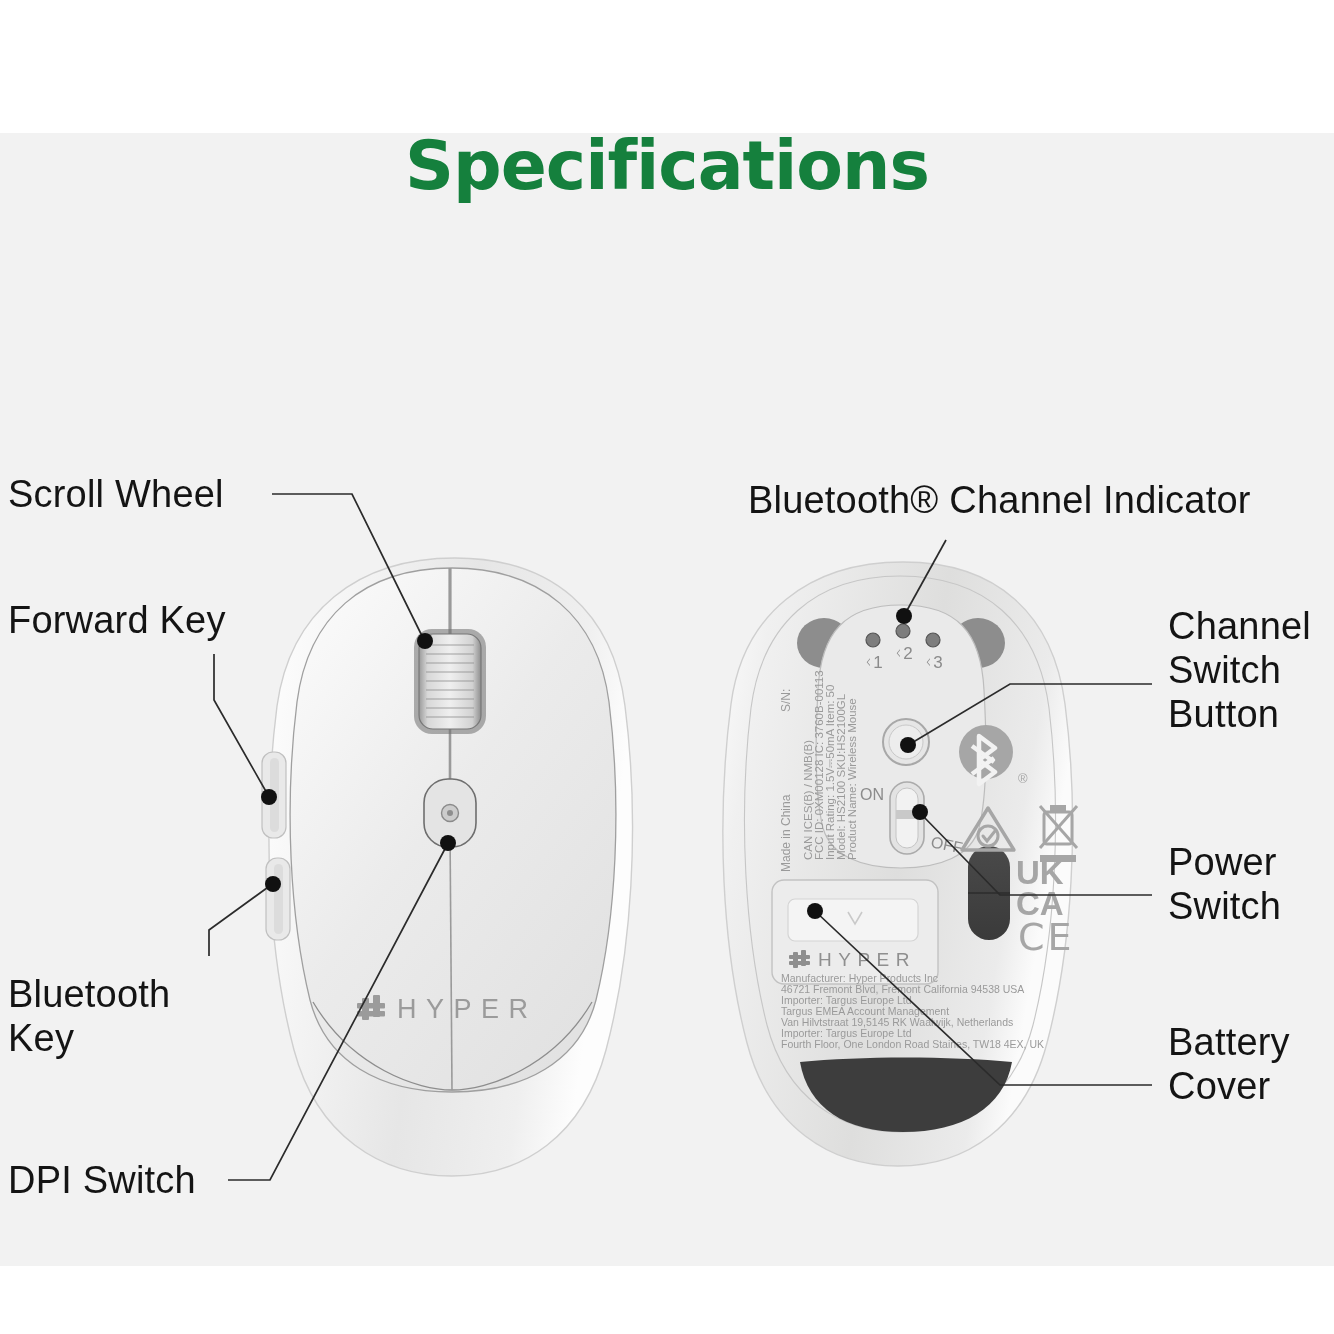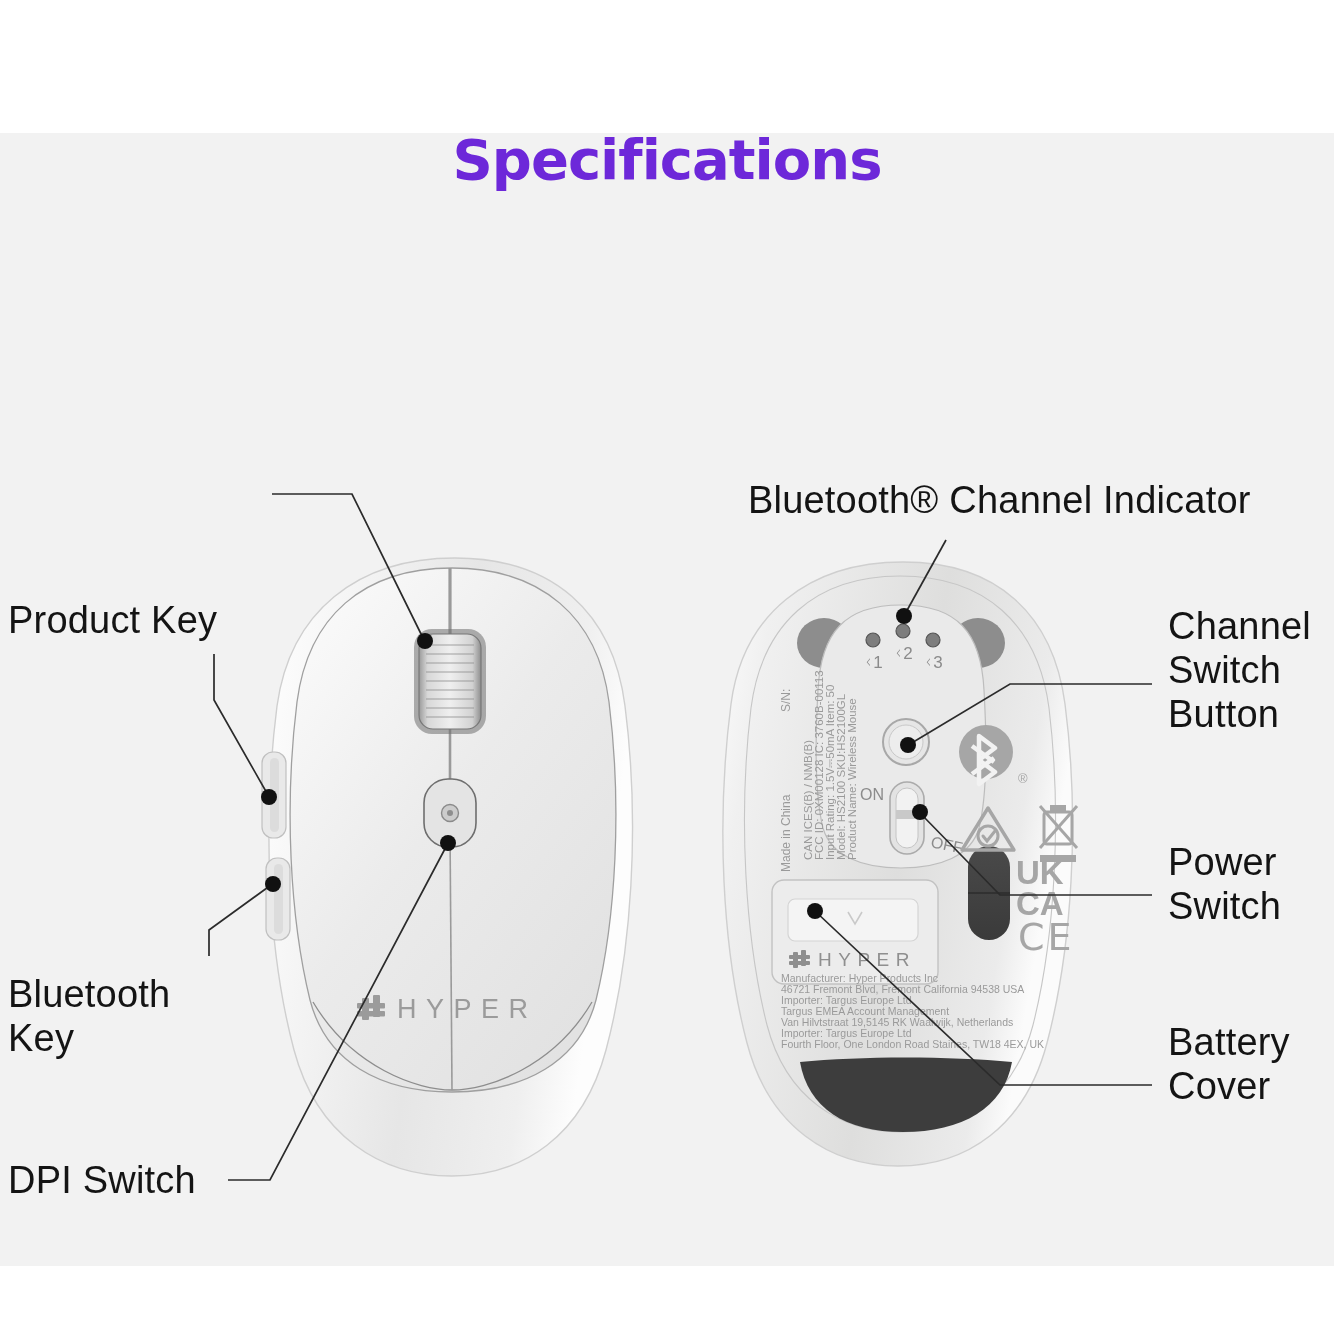--- a/index.html
+++ b/index.html
@@ -3,21 +3,21 @@
 <meta charset="utf-8">
 <style>
   html,body{margin:0;padding:0;background:#ffffff;}
   body{width:1334px;height:1334px;overflow:hidden;
        font-family:"Liberation Sans","DejaVu Sans",sans-serif;}
   #stage{position:relative;width:1334px;height:1334px;background:#ffffff;}
   
   #panel{position:absolute;left:0;top:133px;width:1334px;height:1133px;background:#f2f2f2;}
 
   #title{position:absolute;left:0;top:132px;width:1334px;text-align:center;
-         font-size:56px;font-weight:bold;letter-spacing:-1px;color:#6d28d9;
+         font-size:68px;font-weight:bold;letter-spacing:-1px;color:#15803d;
          line-height:1;font-family:"DejaVu Sans",sans-serif;}
 
   .callout{position:absolute;color:#141414;font-weight:300;
            font-size:38px;line-height:1.16;letter-spacing:0.2px;
            font-family:"Liberation Sans",sans-serif;white-space:pre-line;}
   .callout.right{text-align:left;}
 
   svg.art{position:absolute;left:0;top:0;width:1334px;height:1334px;overflow:visible;}
 
   .lead{stroke:#2b2b2b;stroke-width:1.7;fill:none;}
@@ -282,22 +282,23 @@
       <circle class="dot" cx="908" cy="745" r="8"></circle>
 
       <path class="lead" d="M1152 895 L1000 895 L921 814"></path>
       <circle class="dot" cx="920" cy="812" r="8"></circle>
 
       <path class="lead" d="M1152 1085 L1000 1085 L816 912"></path>
       <circle class="dot" cx="815" cy="911" r="8"></circle>
     </g>
   </svg>
 
-
-  <div class="callout" style="left:8px; top:598px;">Product Key</div>
+  <div class="callout" style="left:8px; top:472px;">Scroll Wheel</div>
+
+  <div class="callout" style="left:8px; top:598px;">Forward Key</div>
 
   <div class="callout" style="left:8px; top:972px;">Bluetooth
 Key</div>
 
   <div class="callout" style="left:8px; top:1158px;text-align:right;">DPI Switch</div>
 
   <div class="callout right" style="left:748px; top:478px; width:600px;">Bluetooth® Channel Indicator</div>
 
   <div class="callout right" style="left:1168px; top:604px; width:180px;">Channel
 Switch

